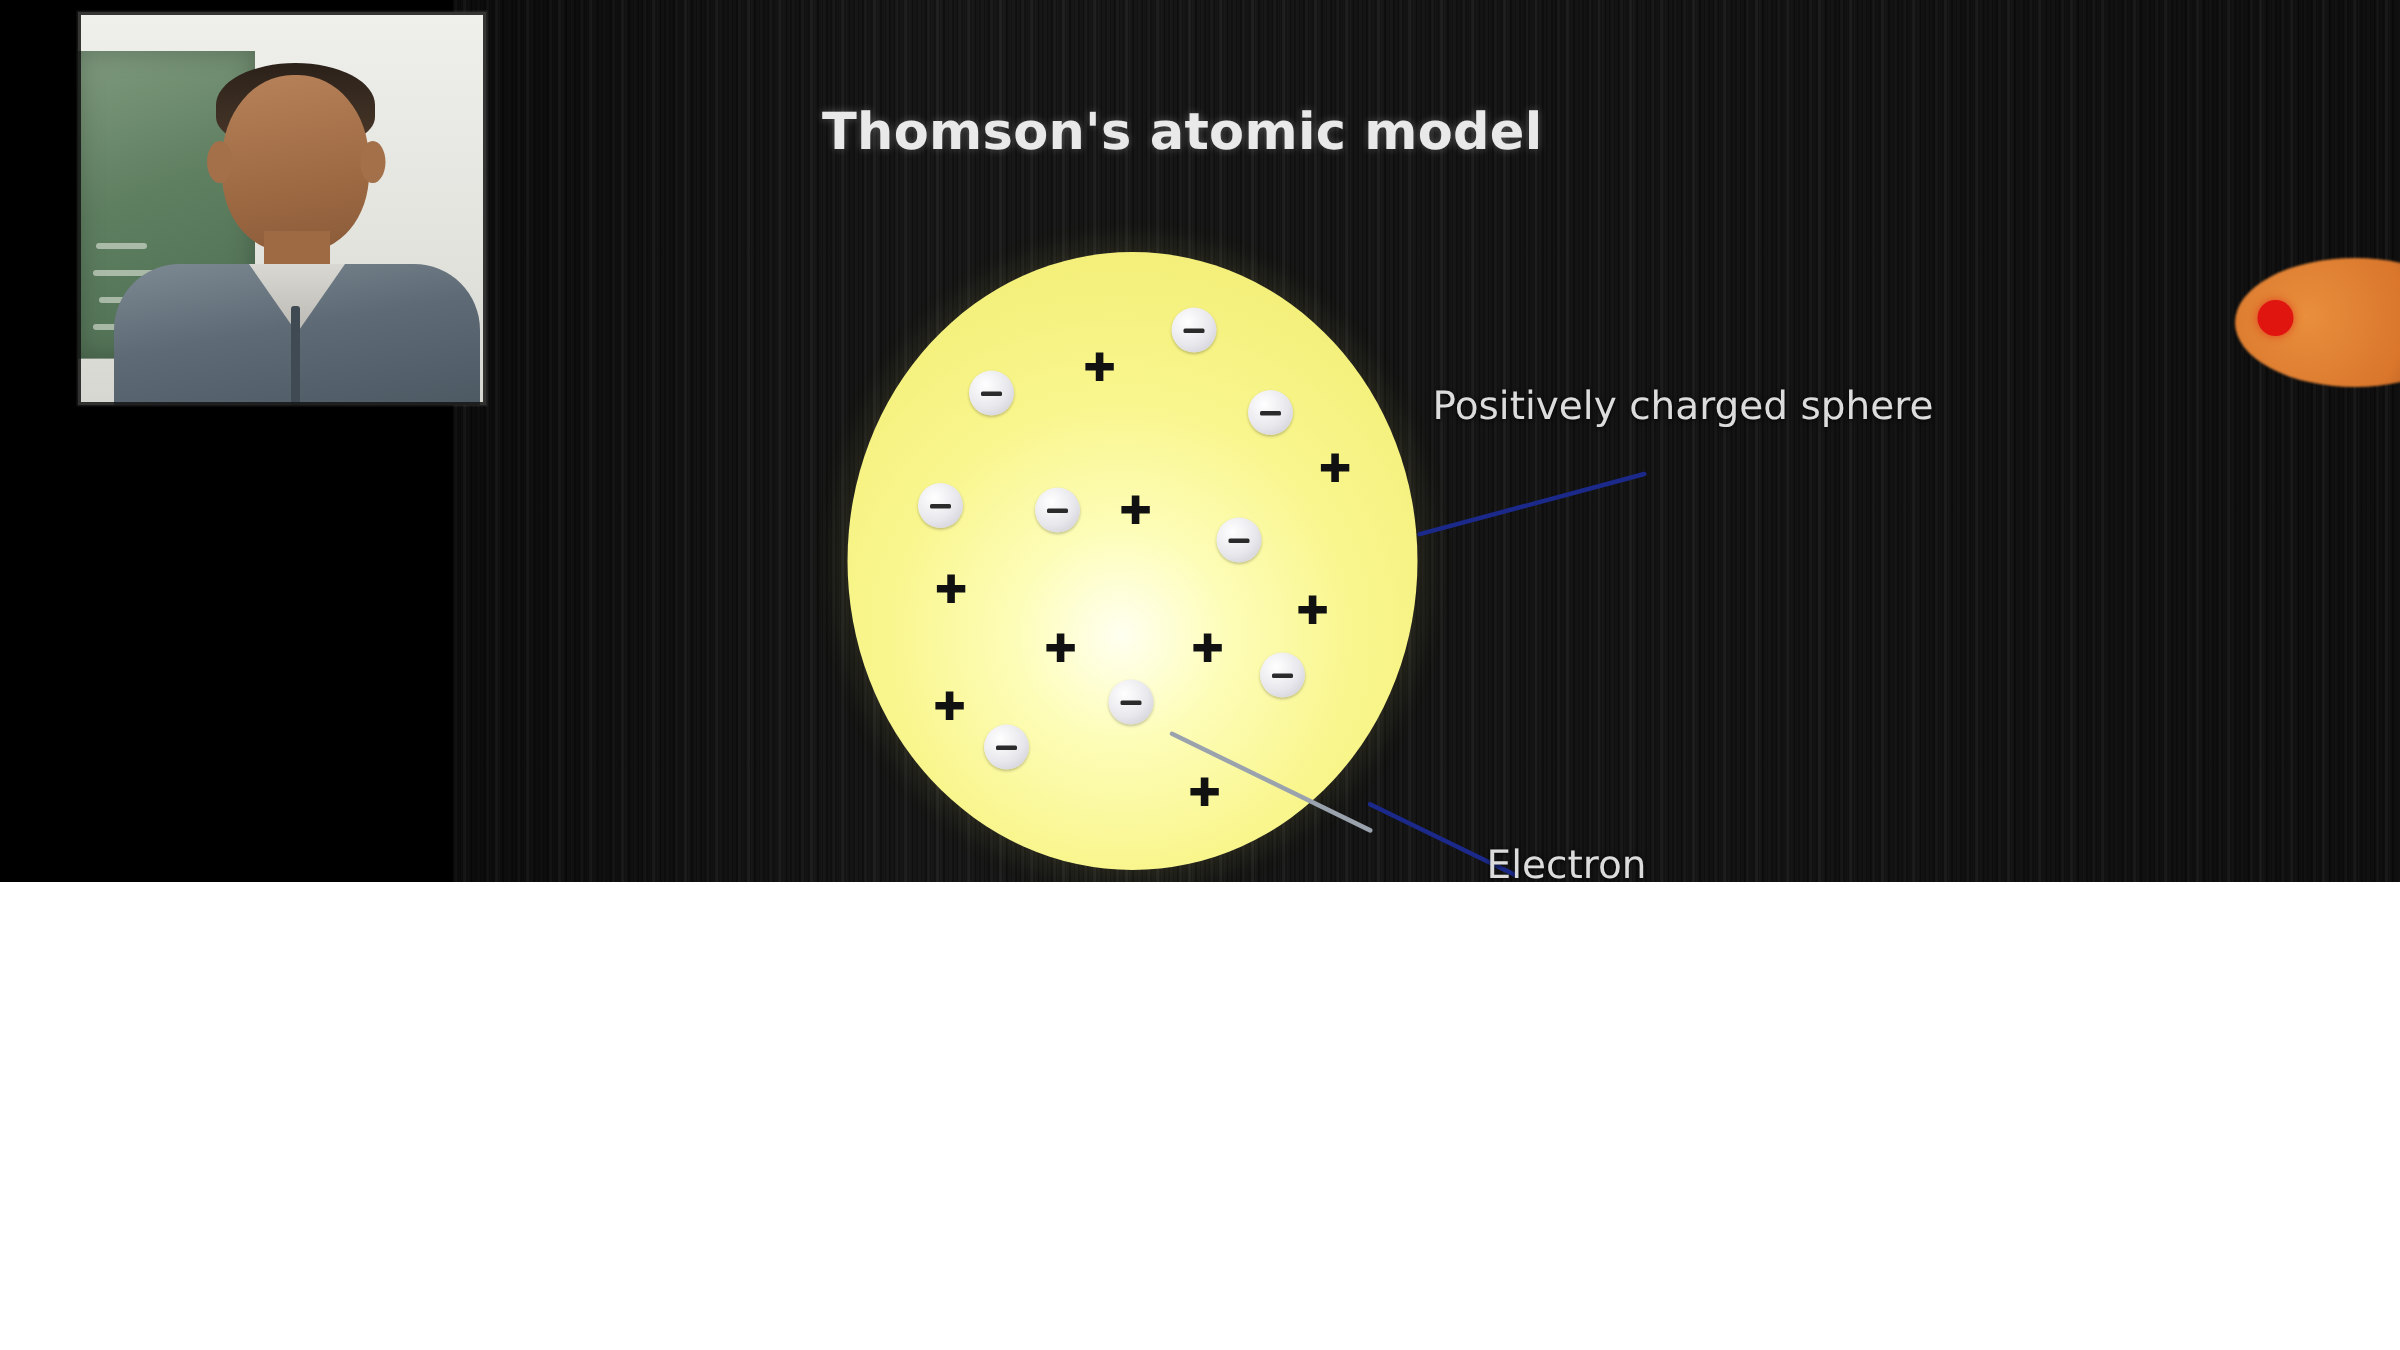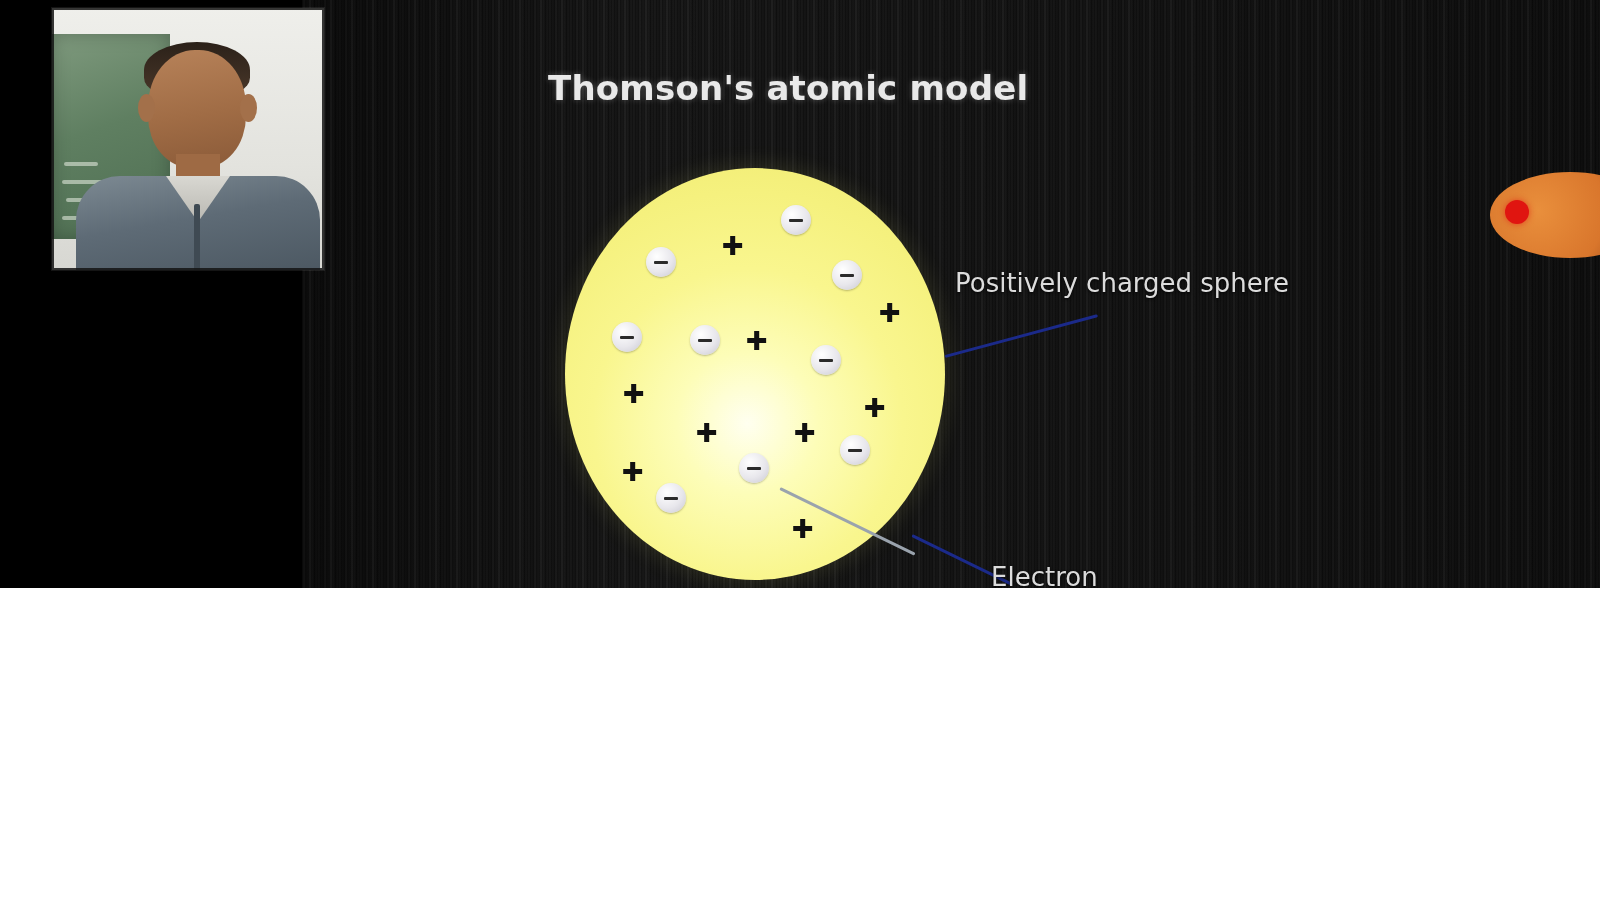--- a/index.html
+++ b/index.html
@@ -113,21 +113,21 @@
         <div class="plus" style="left: 696px; top: 422px;">✚</div>
         <div class="plus" style="left: 794px; top: 422px;">✚</div>
         <div class="plus" style="left: 622px; top: 461px;">✚</div>
         <div class="plus" style="left: 792px; top: 518px;">✚</div>
       </div>
 
     <div class="leader" style="left:945px;top:355px;width:158px;background:#1b2a8a;transform:rotate(-15deg);"></div>
     <div class="leader" style="left:780px;top:487px;width:150px;background:#9aa3ad;transform:rotate(26deg);"></div>
     <div class="leader" style="left:912px;top:534px;width:110px;background:#1b2a8a;transform:rotate(26deg);"></div>
 
-    <div class="annot" style="left:955px;top:268px;">Positively charged sphere</div>
+    <div class="annot" style="left:955px;top:256px;">Positively charged sphere</div>
     <div class="annot" style="left:991px;top:562px;">Electron</div>
 
     <div id="edge-atom"></div>
     <div id="edge-atom-core"></div>
 
     <div id="webcam">
       <div class="wc-wall"></div>
       <div class="wc-board">
         <div class="wc-chalk" style="left:12px;top:128px;width:34px;height:4px;"></div>
         <div class="wc-chalk" style="left:10px;top:146px;width:46px;height:4px;"></div>

